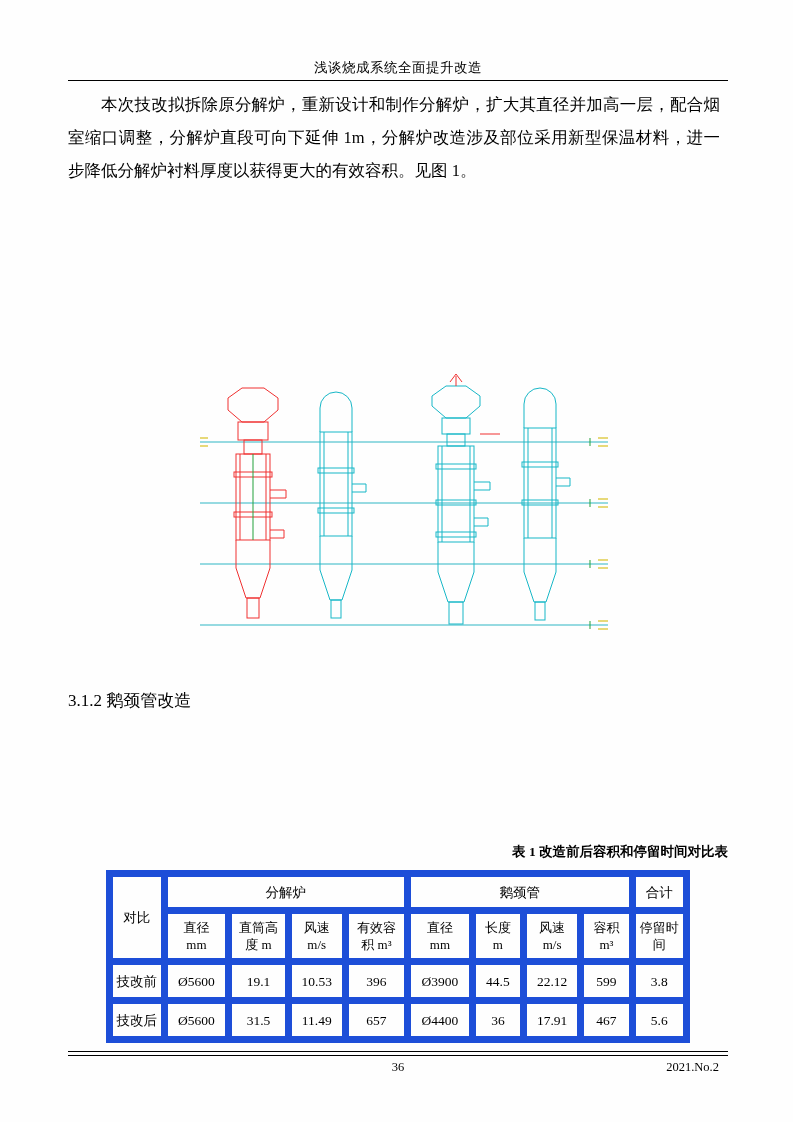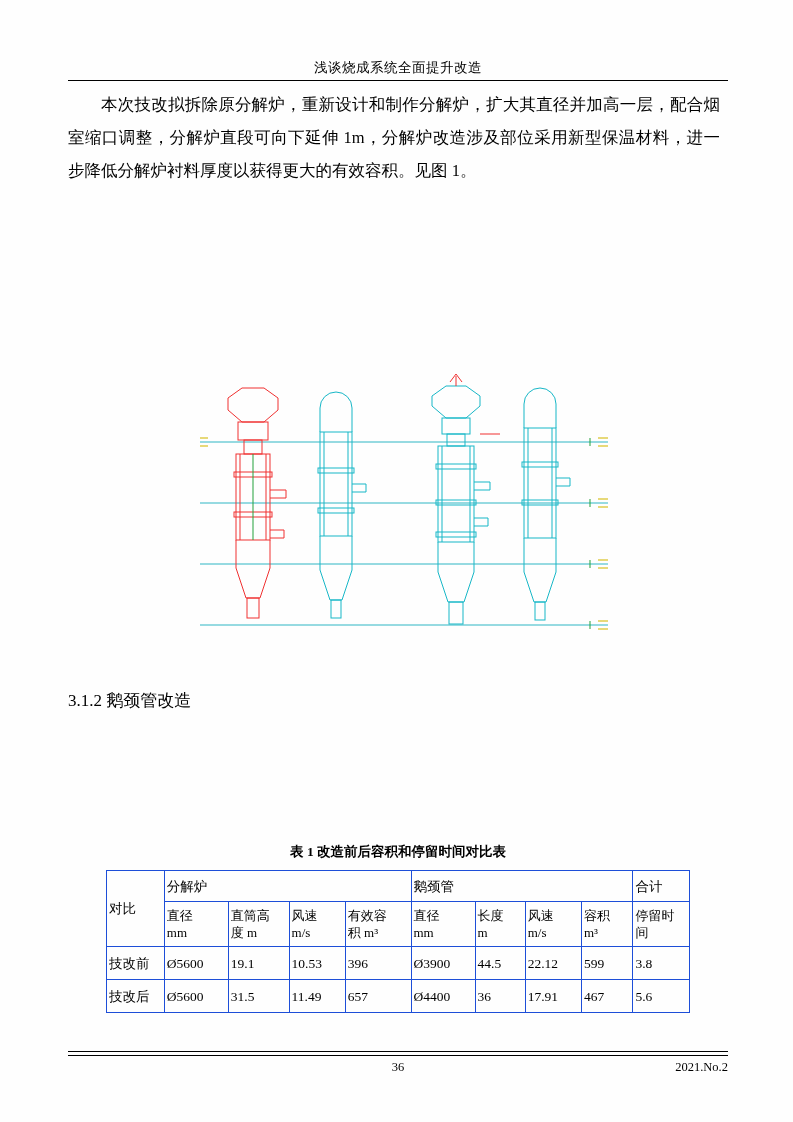--- a/index.html
+++ b/index.html
@@ -109,35 +109,35 @@
     line-height: 33px;
     text-align: justify;
     text-justify: inter-ideograph;
   }
   
   .table-title {
     position: absolute;
     top: 843px;
     left: 0;
     width: 660px;
-    text-align: center;
+    text-align: right;
     font-size: 13.5px;
     font-weight: bold;
   }
   table.data {
     position: absolute;
     top: 870px;
     left: 38px;
     width: 584px;
     border-collapse: collapse;
     font-size: 13.5px;
   }
   table.data td, table.data th {
-    border: 1px solid #1d4ed8;
-    text-align: left;
+    border: 7px solid #1d4ed8;
+    text-align: center;
     vertical-align: middle;
     padding: 3px 2px;
     font-weight: normal;
     line-height: 17px;
   }
   .r1 td { height: 24px; }
   .r2 td { height: 38px; margin-top: 48px; }
   .r3 td, .r4 td { height: 26px; }
   .cell-narrow { font-size: 13px; }
   
@@ -163,21 +163,21 @@
     font-size: 12.5px;
   }
   .footer .page-num {
     position: absolute;
     left: 0;
     width: 660px;
     text-align: center;
   }
   .footer .issue {
     position: absolute;
-    right: 0;
+    right: 9px;
     text-align: center;
   }
 </style>
 </head>
 <body>
 
 <div class="page">
   <div class="page-inner">
 
     <div class="header">

